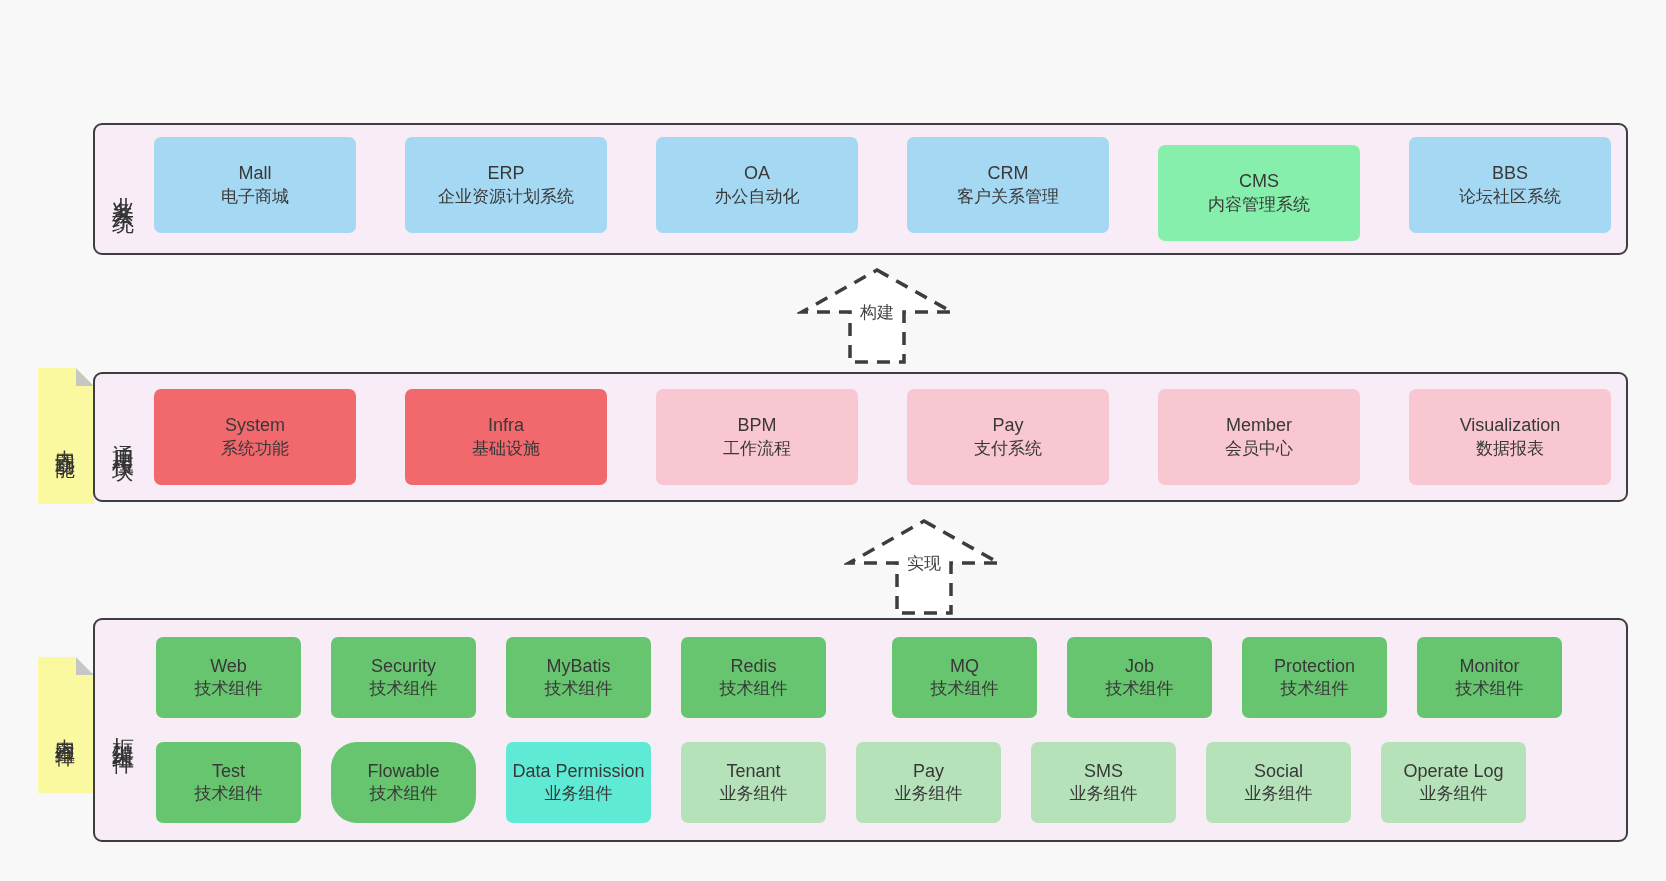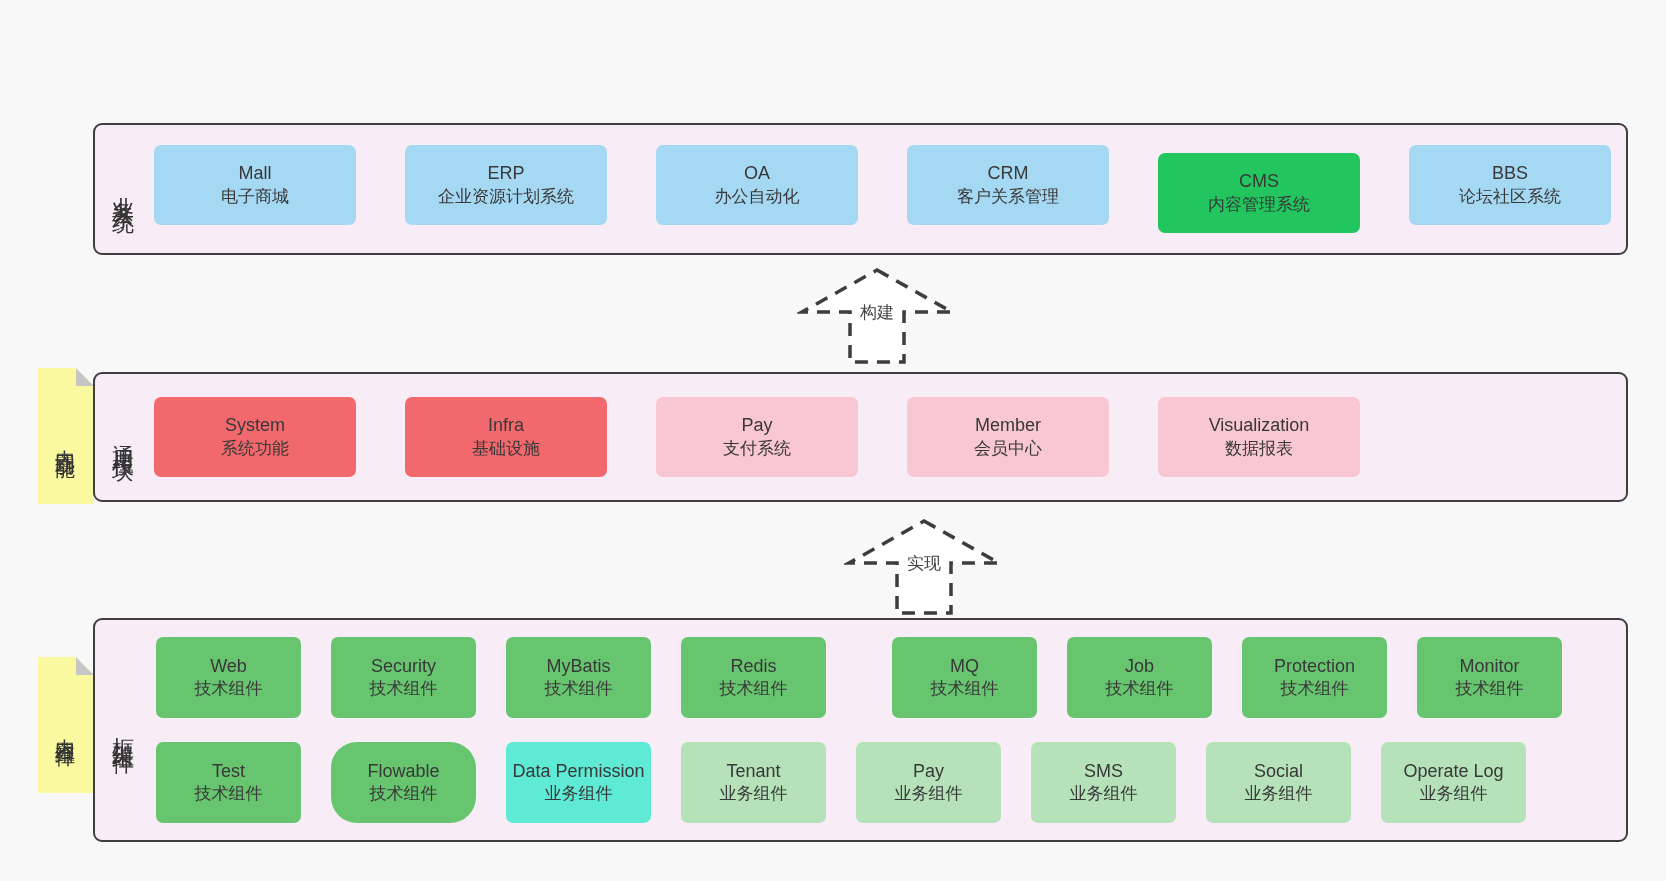--- a/index.html
+++ b/index.html
@@ -44,21 +44,21 @@
     transform:translateY(-50%);
     display:flex;
     flex-direction:column;
     gap:24px;
   }
   .boxes-8 .rows{left:61px;}
   .box-row{display:flex;gap:49px;}
   .boxes-8 .box-row{gap:30px;}
   .box{
     box-sizing:border-box;
-    width:202px;height:80px;
+    width:202px;height:96px;
     border-radius:7px;
     display:flex;
     flex-direction:column;
     align-items:center;
     justify-content:center;
     text-align:center;
     color:#383838;
     line-height:1.3;
     padding:2px 6px;
   }
@@ -137,21 +137,21 @@
             <span class="box-sub">企业资源计划系统</span>
           </div>
           <div class="box" style="background: rgb(165, 216, 243);">
             <span class="box-name">OA</span>
             <span class="box-sub">办公自动化</span>
           </div>
           <div class="box" style="background: rgb(165, 216, 243);">
             <span class="box-name">CRM</span>
             <span class="box-sub">客户关系管理</span>
           </div>
-          <div class="box" style="background: #22c55e; margin-top: 8px;">
+          <div class="box" style="background: #86efac; margin-top: 8px;">
             <span class="box-name">CMS</span>
             <span class="box-sub">内容管理系统</span>
           </div>
           <div class="box" style="background: rgb(165, 216, 243);">
             <span class="box-name">BBS</span>
             <span class="box-sub">论坛社区系统</span>
           </div>
         </div>
       </div>
   </section>
@@ -160,20 +160,24 @@
     <span class="layer-label">通用模块</span>
     <div class="rows">
         <div class="box-row">
           <div class="box" style="background: rgb(242, 105, 109);">
             <span class="box-name">System</span>
             <span class="box-sub">系统功能</span>
           </div>
           <div class="box" style="background: rgb(242, 105, 109);">
             <span class="box-name">Infra</span>
             <span class="box-sub">基础设施</span>
+          </div>
+          <div class="box" style="background: rgb(249, 199, 210);">
+            <span class="box-name">BPM</span>
+            <span class="box-sub">工作流程</span>
           </div>
           <div class="box" style="background: rgb(249, 199, 210);">
             <span class="box-name">Pay</span>
             <span class="box-sub">支付系统</span>
           </div>
           <div class="box" style="background: rgb(249, 199, 210);">
             <span class="box-name">Member</span>
             <span class="box-sub">会员中心</span>
           </div>
           <div class="box" style="background: rgb(249, 199, 210);">

